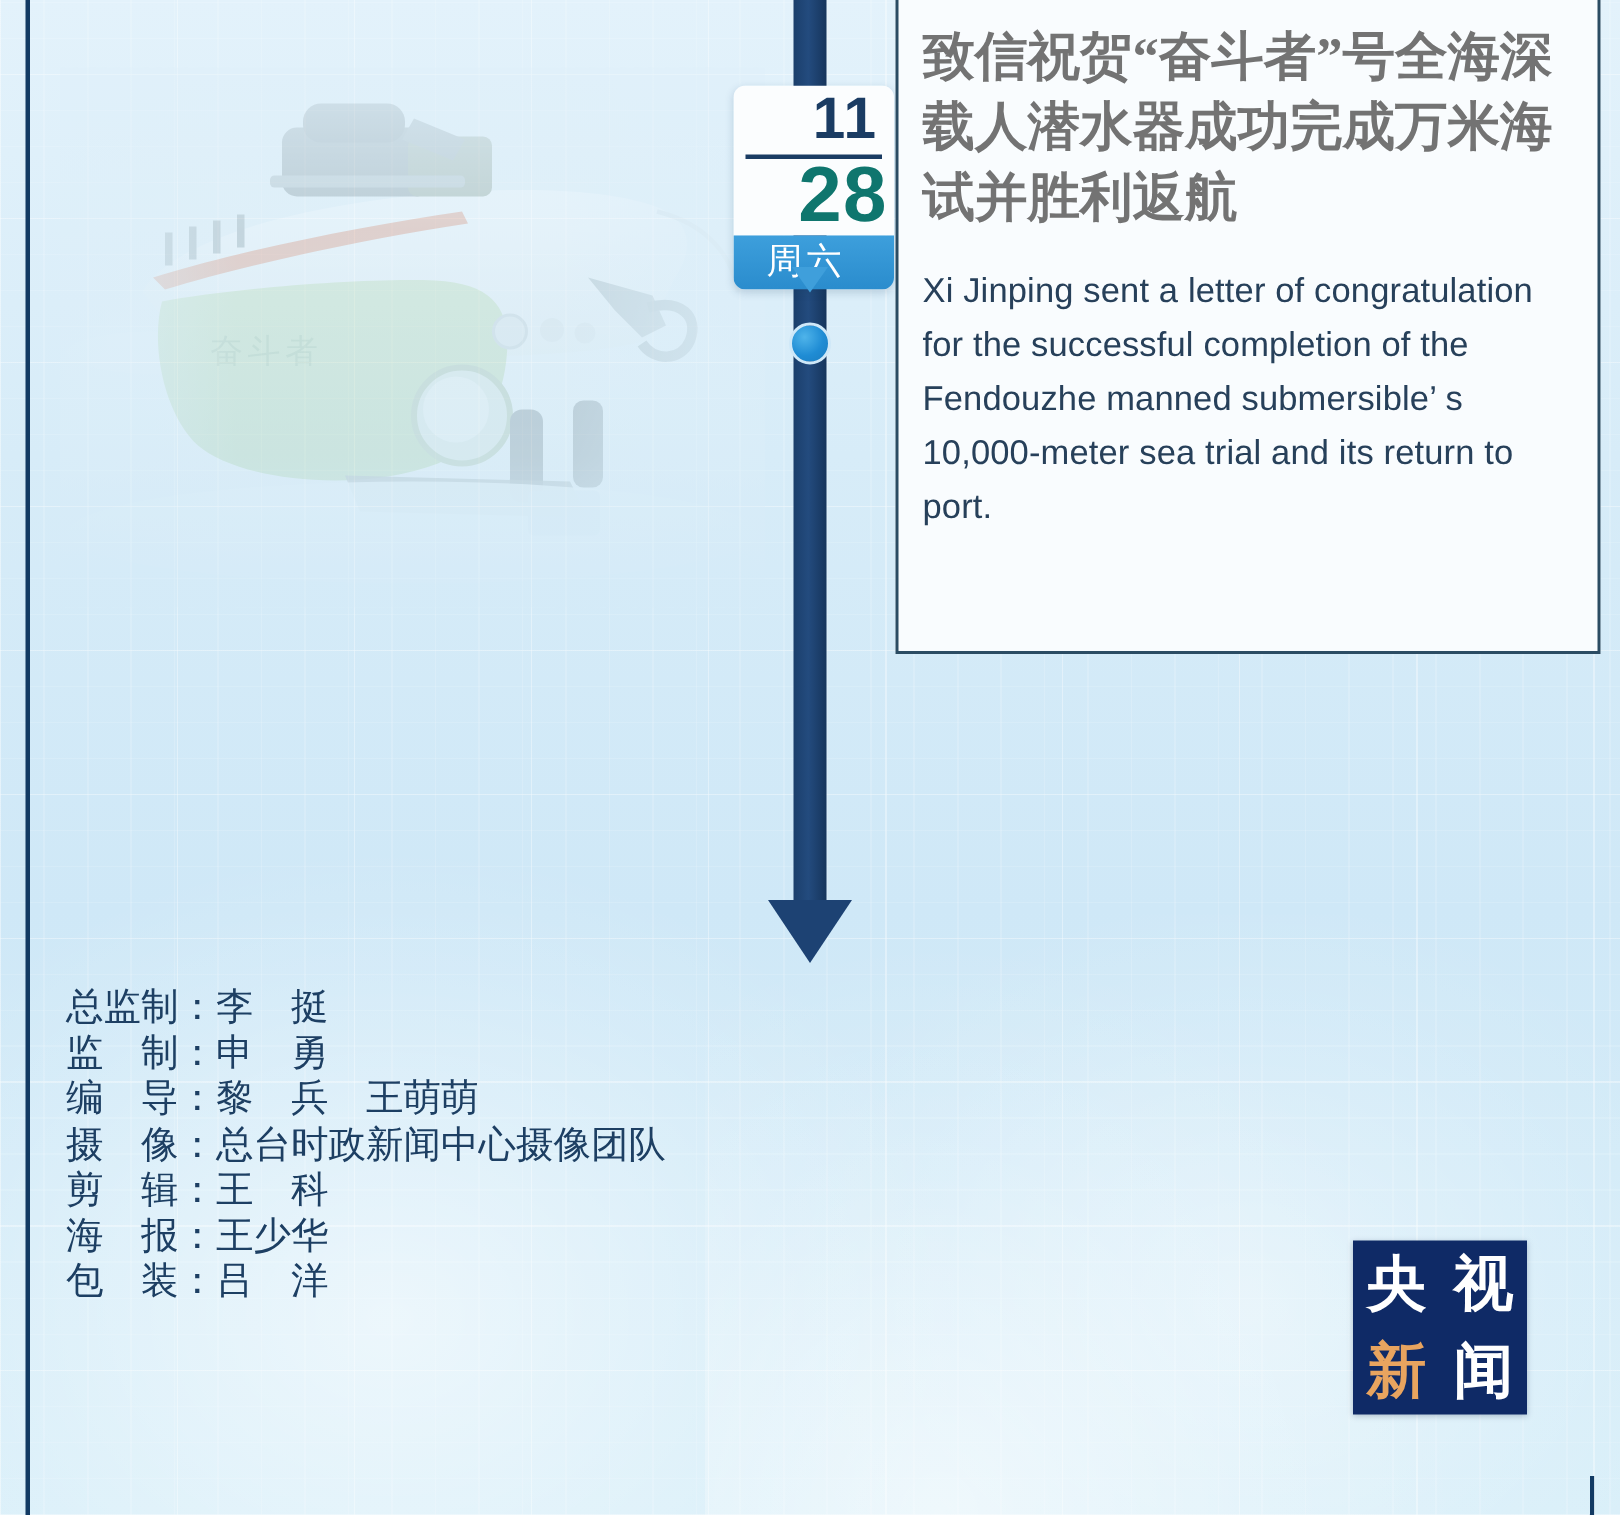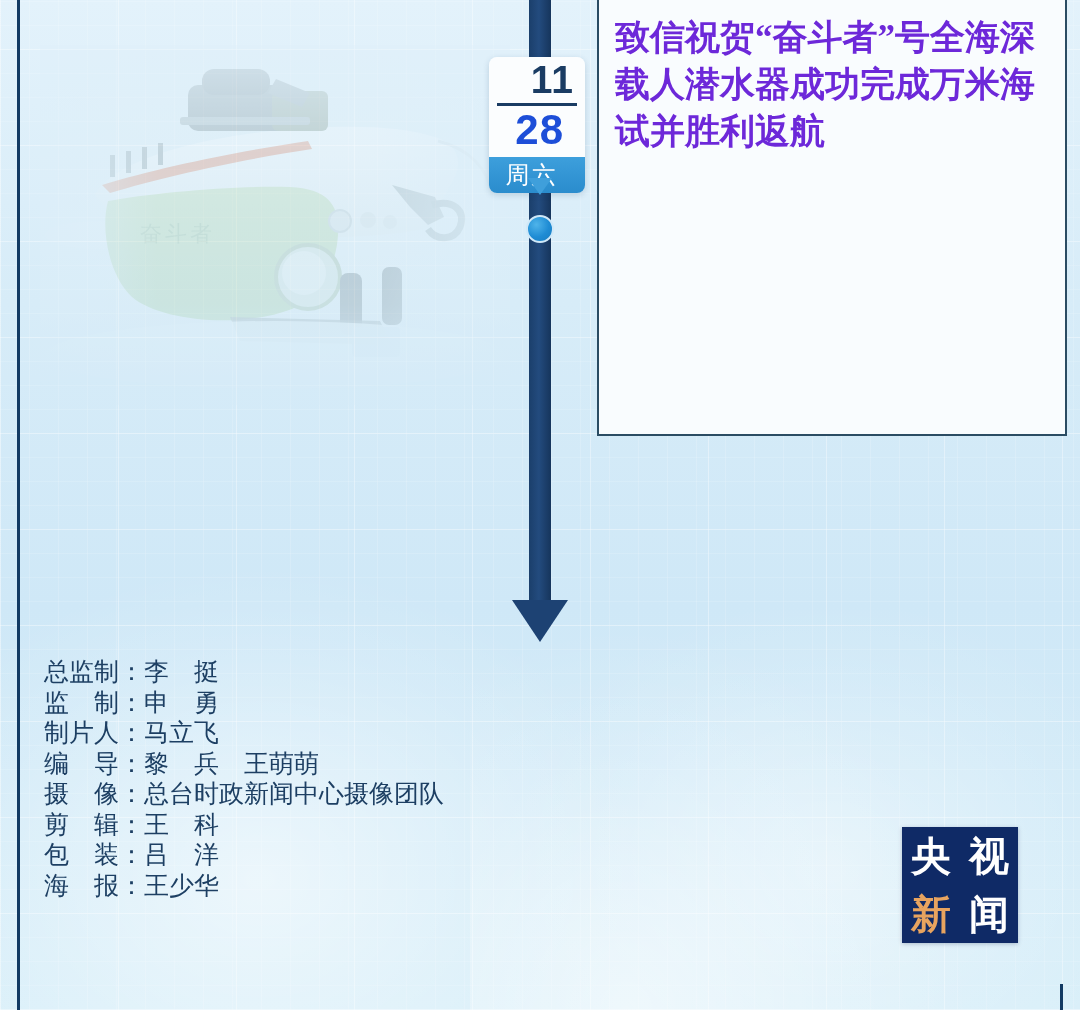--- a/index.html
+++ b/index.html
@@ -115,21 +115,21 @@
     border-radius: 50%;
     background: radial-gradient(circle at 35% 32%, #4fb4ea 0%, #1f8cd4 55%, #1a7cc0 100%);
     border: 2px solid #cfe8f8;
     box-sizing: border-box;
   }
 
   
   .date-badge {
     position: absolute;
     left: 489px; top: 57px;
-    width: 96px;
+    width: 107px;
     border-radius: 8px;
     overflow: hidden;
     box-shadow: 0 2px 6px rgba(20,60,100,0.18);
   }
   .date-top {
     background: #fbfdfe;
     padding: 4px 0 6px 0;
     text-align: center;
   }
   .date-month {
@@ -140,27 +140,27 @@
     letter-spacing: 1px;
     text-align: right;
     padding-right: 11px;
   }
   .date-rule {
     height: 3px;
     background: #1a3c63;
     margin: 4px 8px 3px 8px;
   }
   .date-day {
-    font-size: 42px;
+    font-size: 52px;
     line-height: 42px;
     font-weight: bold;
-    color: #1d4ed8;
+    color: #0f766e;
     letter-spacing: 1px;
     text-align: right;
-    padding-right: 21px;
+    padding-right: 4px;
   }
   .date-weekday {
     background: linear-gradient(180deg,#3d9fdc 0%, #2a8ccd 100%);
     color: #ffffff;
     font-size: 24px;
     line-height: 36px;
     height: 36px;
     text-align: center;
     padding-right: 11px;
     font-weight: normal;
@@ -184,21 +184,21 @@
     background: #f9fcfe;
     border: 2px solid #2b4c63;
     box-sizing: border-box;
     padding: 18px 18px 10px 16px;
   }
   .headline {
     font-family: "Liberation Serif", "DejaVu Serif", serif;
     font-size: 35px;
     line-height: 47px;
     font-weight: bold;
-    color: #6d28d9;
+    color: #737373;
     letter-spacing: 0px;
     margin: 0 0 20px 0;
   }
   .subhead {
     font-size: 23px;
     line-height: 36px;
     color: #27405a;
     margin: 0;
     letter-spacing: 0.1px;
   }
@@ -323,31 +323,31 @@
       <div class="date-month">11</div>
       <div class="date-rule"></div>
       <div class="date-day">28</div>
     </div>
     <div class="date-weekday">周六</div>
   </div>
   <div class="badge-tail"></div>
 
   <div class="news-card">
     <p class="headline">致信祝贺“奋斗者”号全海深载人潜水器成功完成万米海试并胜利返航</p>
+    <p class="subhead">Xi Jinping sent a letter of congratulation for the successful completion of the Fendouzhe manned submersible’ s 10,000-meter sea trial and its return to port.</p>
   </div>
 
   <div class="credits">
     <span class="credit-row">总监制：李　挺</span>
     <span class="credit-row">监　制：申　勇</span>
-    <span class="credit-row">制片人：马立飞</span>
     <span class="credit-row">编　导：黎　兵　王萌萌</span>
     <span class="credit-row">摄　像：总台时政新闻中心摄像团队</span>
     <span class="credit-row">剪　辑：王　科</span>
+    <span class="credit-row">海　报：王少华</span>
     <span class="credit-row">包　装：吕　洋</span>
-    <span class="credit-row">海　报：王少华</span>
   </div>
 
   <div class="cctv-logo">
     <span class="cctv-ch">央</span>
     <span class="cctv-ch">视</span>
     <span class="cctv-ch accent">新</span>
     <span class="cctv-ch">闻</span>
   </div>
 
 </div>

